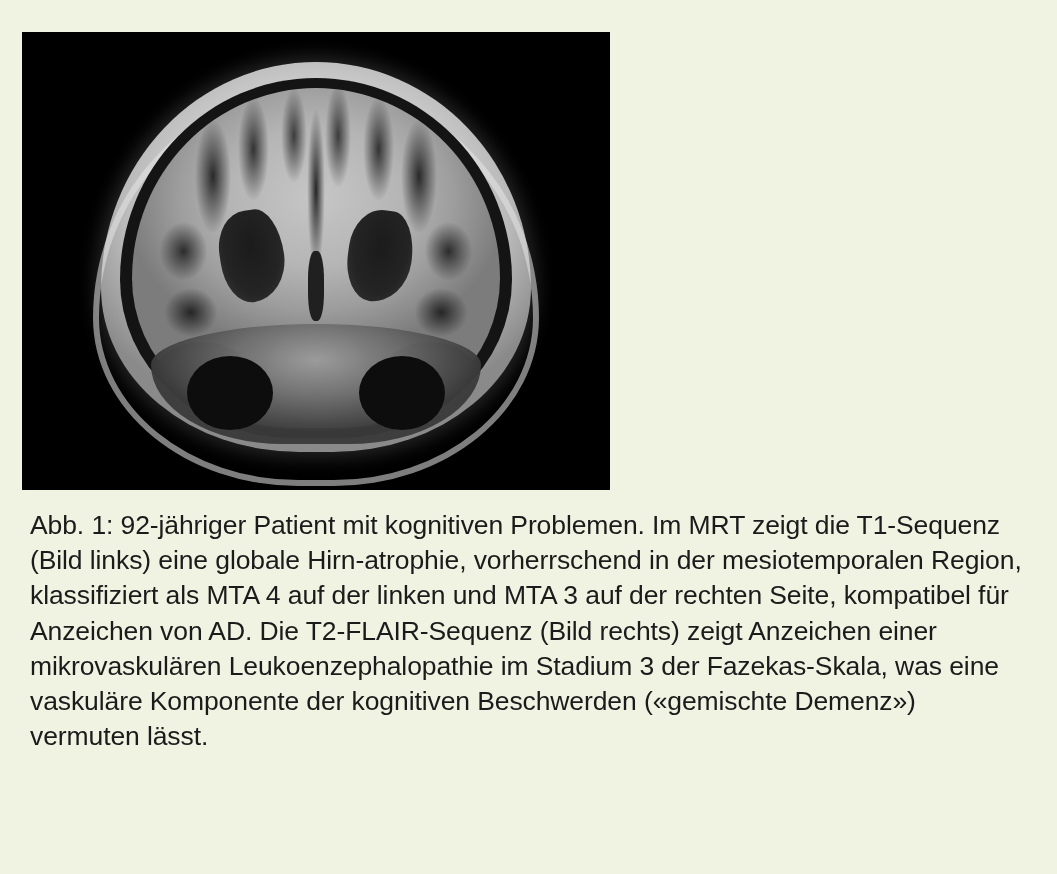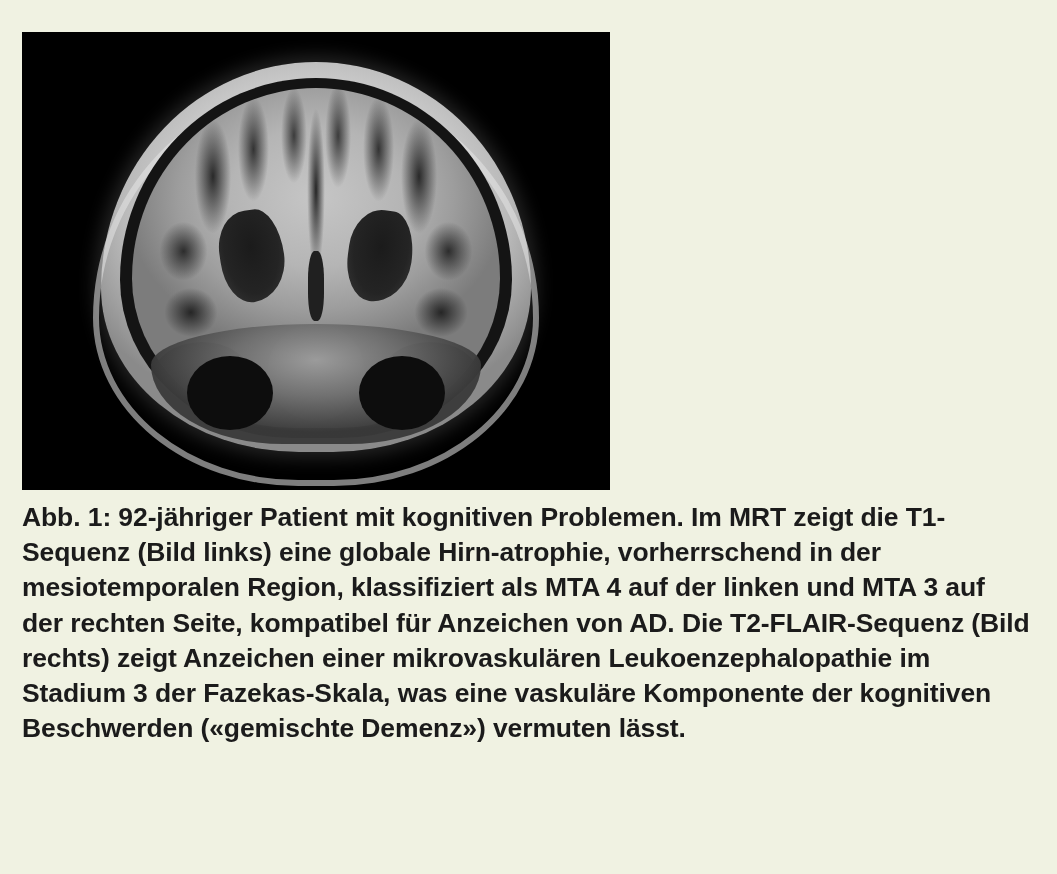--- a/index.html
+++ b/index.html
@@ -163,22 +163,21 @@
     position: absolute;
     left: 22px;
     top: 500px;
     width: 1010px;
     font-size: 26.5px;
     line-height: 1.33;
     color: #1b1b1b;
     letter-spacing: -0.1px;
   }
   .caption p {
-    margin: 0;
-    font-weight: bold;
+    margin: 8px;
   }
 </style>
 </head>
 <body>
 
 <div class="page">
 
   <div class="figure-block">
     <div class="mri-image">
       <div class="skull-outer">

